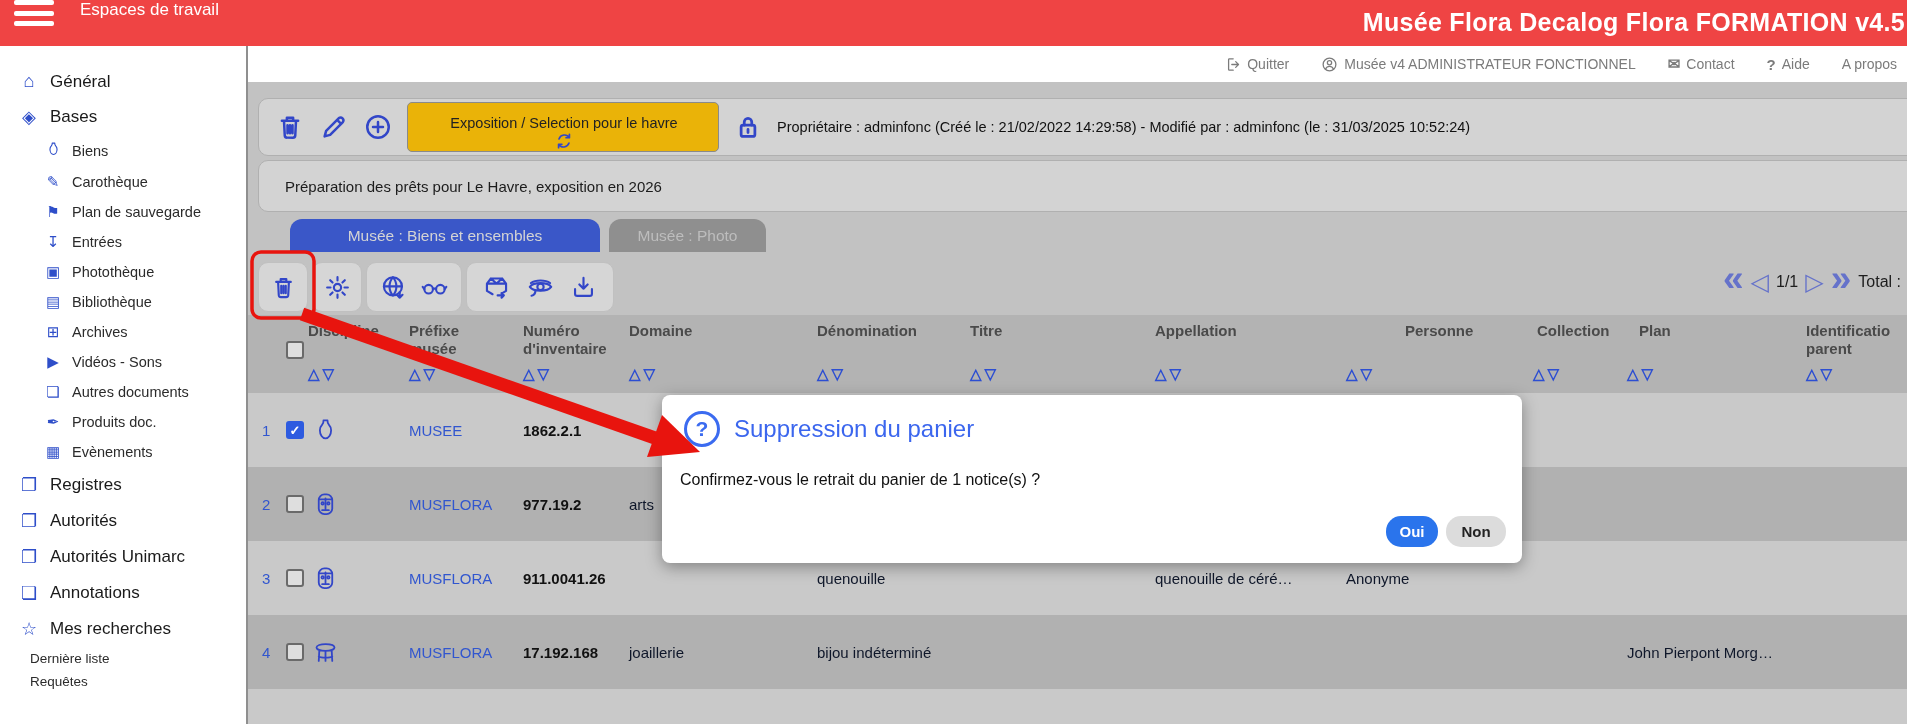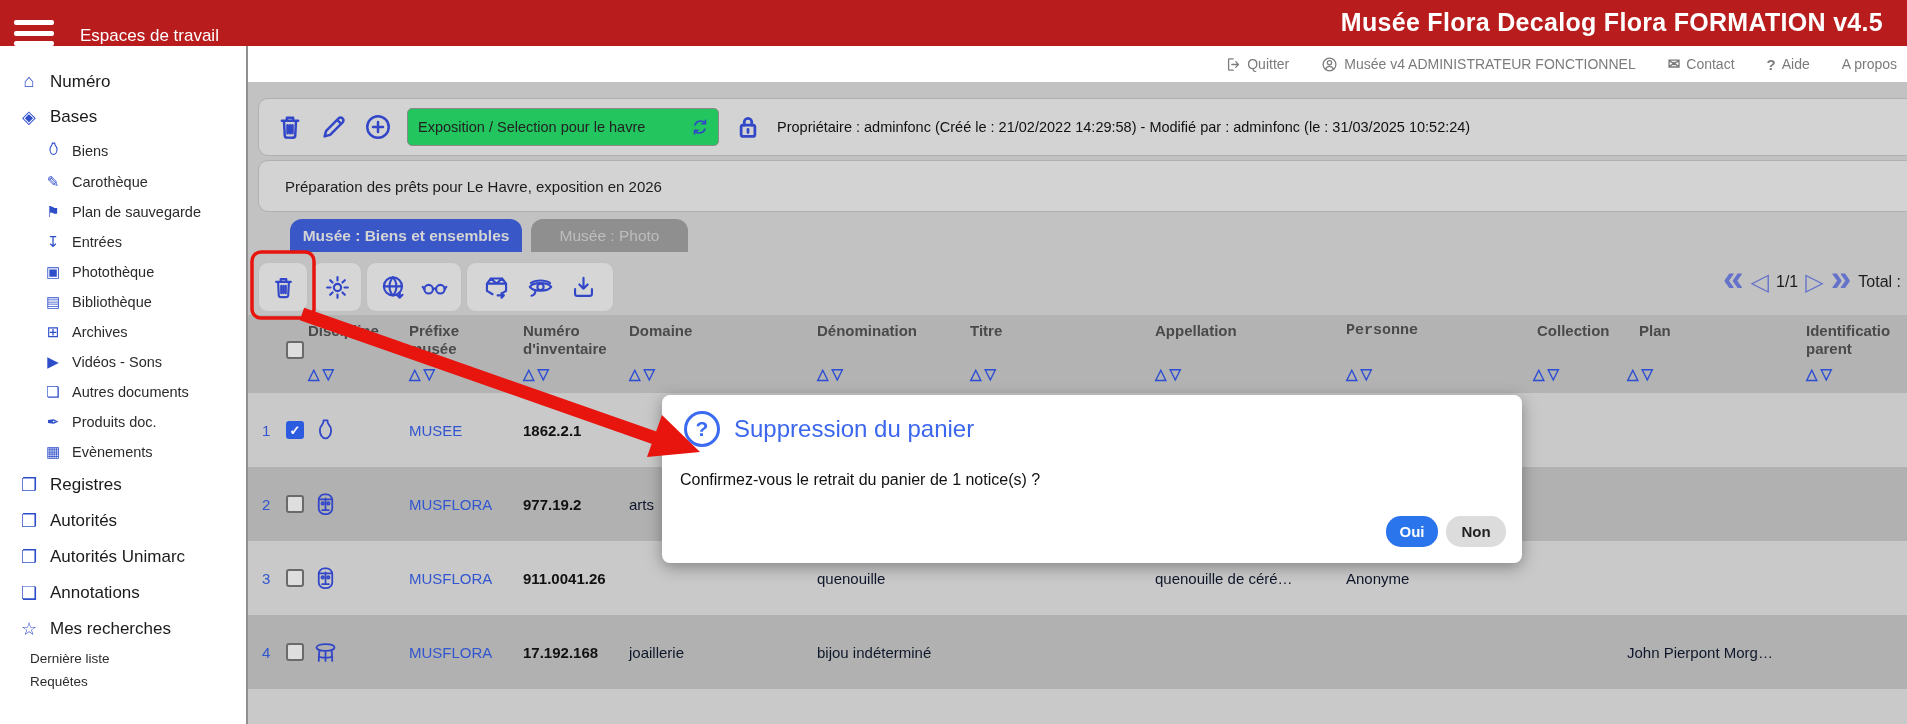--- a/index.html
+++ b/index.html
@@ -1,23 +1,23 @@
 <!DOCTYPE html>
 <html><head>
 <meta charset="utf-8">
 <style>
   html,body{margin:0;padding:0;background:#888;}
   .canvas{position:relative;width:1907px;height:724px;overflow:hidden;background:#c2c2c2;
           font-family:"Liberation Sans",sans-serif;-webkit-font-smoothing:antialiased;}
   
-  .topbar{position:absolute;left:0;top:0;right:0;height:46px;background:#b91c1c;display:flex;align-items:flex-end;}
+  .topbar{position:absolute;left:0;top:0;right:0;height:46px;background:#ef4444;display:flex;align-items:flex-start;}
   .hamburger{width:40px;height:26px;margin-left:14px;display:flex;flex-direction:column;justify-content:space-between;cursor:pointer;}
   .hamburger i{display:block;height:5px;background:#fff;border-radius:2px;}
   .workspace{color:#fff;font-size:17px;margin-left:26px;}
-  .apptitle{position:absolute;right:24px;top:8px;color:#fff;font-size:25px;font-weight:bold;letter-spacing:.3px;margin-left:24px;}
+  .apptitle{position:absolute;right:2px;top:8px;color:#fff;font-size:25px;font-weight:bold;letter-spacing:.3px;margin-left:24px;}
   
   .menubar{position:absolute;left:0;top:46px;right:0;height:36px;background:#fff;display:flex;align-items:center;
            justify-content:flex-end;gap:32px;padding-right:10px;color:#7b7b7b;font-size:14px;}
   .menuitem{display:flex;align-items:center;gap:6px;cursor:pointer;white-space:nowrap;}
   .menuitem svg{width:17px;height:17px;stroke:#7b7b7b;fill:none;stroke-width:1.8;stroke-linecap:round;stroke-linejoin:round;}
   .q-glyph{font-size:15px;font-weight:bold;color:#7b7b7b;}
   
   .sidebar{position:absolute;left:0;top:46px;bottom:0;width:246px;background:#fff;border-right:2px solid #8f8f8f;z-index:5;}
   .snav{position:absolute;left:0;right:0;}
   .srow{display:flex;align-items:center;gap:10px;cursor:pointer;}
@@ -26,31 +26,31 @@
   .main-row .gi{font-size:18px;}
   .sub-row{font-size:14.5px;color:#2b2b2b;padding:6px 0 6px 44px;}
   .sub-row .gi{font-size:15px;width:18px;flex:0 0 18px;}
   .foot-row{font-size:13.5px;color:#2b2b2b;padding:4px 0 4px 30px;}
   .sub-row svg{width:17px;height:17px;stroke:#2e4ec9;fill:none;stroke-width:1.6;stroke-linecap:round;stroke-linejoin:round;}
   
   .content{position:absolute;left:248px;top:82px;right:0;bottom:0;background:#c2c2c2;}
   .card{position:absolute;left:10px;right:-14px;background:#d3d3d3;border:1px solid #b0b0b0;border-radius:10px;}
   .toolbar1{top:16px;height:56px;display:flex;align-items:center;gap:14px;padding-left:16px;}
   .tb-ic{width:30px;height:30px;stroke:#3246c8;fill:none;stroke-width:2;stroke-linecap:round;stroke-linejoin:round;cursor:pointer;flex:0 0 30px;}
-  .selectbox{width:292px;height:36px;background:#22c55e;border:1px solid #8a8a8a;border-radius:5px;display:flex;align-items:center;
-             justify-content:space-between;padding:0 8px 0 10px;font-size:14.5px;color:#222;cursor:pointer;}
+  .selectbox{width:292px;height:36px;background:#eab308;border:1px solid #8a8a8a;border-radius:5px;display:flex;align-items:center;
+             justify-content:space-between;padding:12px 8px 0 10px;font-size:14.5px;color:#222;cursor:pointer;flex-direction:column;}
   .selectbox svg{width:20px;height:20px;stroke:#3246c8;fill:none;stroke-width:2;stroke-linecap:round;stroke-linejoin:round;}
   .lock-ic{width:30px;height:30px;stroke:#3246c8;fill:none;stroke-width:2.2;stroke-linecap:round;stroke-linejoin:round;flex:0 0 30px;}
   .ownertext{font-size:14.5px;color:#111;white-space:nowrap;}
   .desccard{top:78px;height:50px;display:flex;align-items:center;padding-left:26px;font-size:15px;color:#1c1c1c;}
   
   .tabs{position:absolute;left:42px;top:137px;display:flex;gap:9px;}
   .tab{height:33px;border-radius:12px 12px 0 0;display:flex;align-items:center;justify-content:center;
        font-size:15.5px;cursor:pointer;}
-  .tab.active{width:232px;background:#3a57c8;color:#d4d4d4;font-weight:bold;}
+  .tab.active{width:310px;background:#3a57c8;color:#d4d4d4;}
   .tab.inactive{width:157px;background:#8f8f8f;color:#bdbdbd;}
   
   .iconrow{position:absolute;left:0;top:180px;height:48px;width:100%;}
   .pill{position:absolute;top:0;height:48px;background:#d6d6d6;border:1px solid #c0c0c0;border-radius:10px;
         display:flex;align-items:center;justify-content:space-evenly;}
   .pill svg{width:27px;height:27px;stroke:#3246c8;fill:none;stroke-width:1.9;stroke-linecap:round;stroke-linejoin:round;cursor:pointer;}
   
   .pager{position:absolute;right:6px;top:176px;height:48px;display:flex;align-items:center;gap:7px;color:#6572ca;}
   .pg-dbl{font-size:37px;font-weight:bold;line-height:40px;cursor:pointer;transform:translateY(-3px);}
   .pg-tri{font-size:24px;cursor:pointer;}
@@ -191,21 +191,21 @@
     </div>
     <div class="menuitem">
       <span>A propos</span>
     </div>
   </div>
 
   <div class="sidebar">
     <div class="snav" style="top:18px;">
       <div class="srow main-row">
         <span class="gi">⌂</span>
-        <span>Numéro</span>
+        <span>Général</span>
       </div>
       <div class="srow main-row">
         <span class="gi">◈</span>
         <span>Bases</span>
       </div>
       <div class="srow sub-row">
         <span class="gi"><svg>
               <use href="#i-vase"></use>
             </svg></span>
         <span>Biens</span>
@@ -362,21 +362,21 @@
       <div class="hcell" style="left:275px;width:100px;">Numéro d'inventaire</div>
       <div class="sortarrows" style="left:275px;">△▽</div>
       <div class="hcell" style="left:381px;width:150px;">Domaine</div>
       <div class="sortarrows" style="left:381px;">△▽</div>
       <div class="hcell" style="left:569px;width:140px;">Dénomination</div>
       <div class="sortarrows" style="left:569px;">△▽</div>
       <div class="hcell" style="left:722px;width:150px;">Titre</div>
       <div class="sortarrows" style="left:722px;">△▽</div>
       <div class="hcell" style="left:907px;width:170px;">Appellation</div>
       <div class="sortarrows" style="left:907px;">△▽</div>
-      <div class="hcell" style="left:1098px;width:160px;font-family:Liberation Mono, monospace;">Personne</div>
+      <div class="hcell" style="left:1157px;width:160px;">Personne</div>
       <div class="sortarrows" style="left:1098px;">△▽</div>
       <div class="hcell" style="left:1289px;width:105px;">Collection</div>
       <div class="sortarrows" style="left:1285px;">△▽</div>
       <div class="hcell" style="left:1391px;width:70px;">Plan</div>
       <div class="sortarrows" style="left:1379px;">△▽</div>
       <div class="hcell" style="left:1558px;width:120px;">Identificatio parent</div>
       <div class="sortarrows" style="left:1558px;">△▽</div>
     </div>
 
     <div class="row odd" style="top:311px;">

